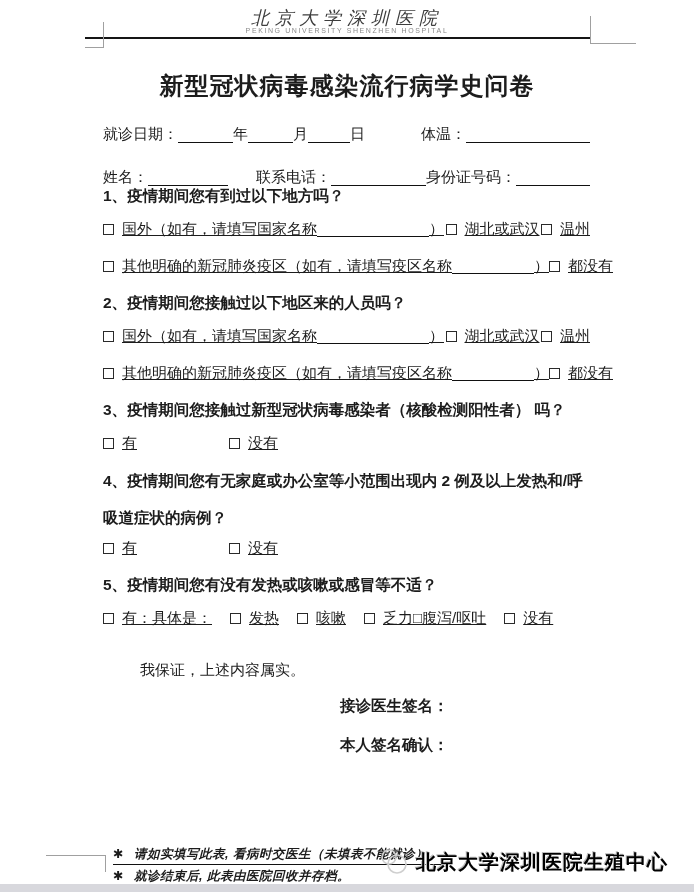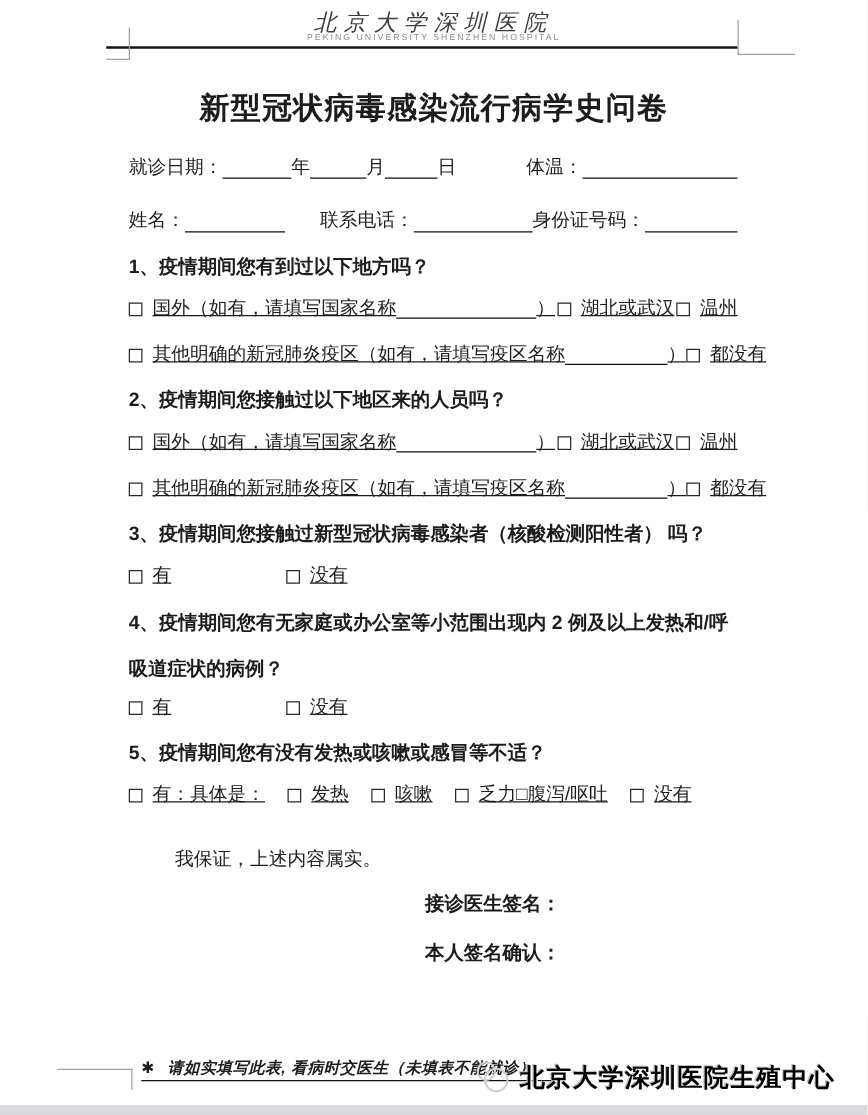--- a/index.html
+++ b/index.html
@@ -54,21 +54,21 @@
     border-bottom:1.5px solid #111;
     vertical-align:baseline;
   }
   .w55{width:55px}.w45{width:45px}.w42{width:42px}
   .w80{width:80px}.w95{width:95px}.w110{width:112px}.w82{width:82px}
   .flexline{flex:1 1 auto}
   .gap28{display:inline-block;width:28px}
   .gap56{display:inline-block;width:56px}
 
   #field-row-1 { margin-bottom:24px; }
-  #field-row-2 { margin-bottom:18px; }
+  #field-row-2 { }
 
   .q-heading { font-weight:bold; font-size:15.5px; line-height:20px; margin-bottom:13px; white-space:normal; }
   .q-heading.tall { line-height:37px; margin-top:-8px; margin-bottom:2px; }
   .opt-row { display:flex; align-items:flex-start; line-height:20px; margin-bottom:17px; white-space:nowrap;text-decoration:underline; }
   .opt-row.spread { justify-content:space-between; }
   .opt { display:inline-flex; align-items:center; }
   .cb {
     display:inline-block; width:11px; height:11px;
     border:1.5px solid #2a2a2a; margin-right:8px; flex:0 0 auto;
     background:#fff;
@@ -259,20 +259,23 @@
 
     <div id="declaration">我保证，上述内容属实。</div>
 
     <div class="sig" id="sig-doctor">接诊医生签名：</div>
     <div class="sig" id="sig-patient">本人签名确认：</div>
   </div>
 
   <div class="footnote" id="footnote-1">
     <span class="star">✱</span><span>请如实填写此表, 看病时交医生（未填表不能就诊）。</span>
   </div>
+  <div class="footnote" id="footnote-2">
+    <span class="star">✱</span><span>就诊结束后, 此表由医院回收并存档。</span>
+  </div>
 
   <div class="watermark">
     <svg width="30" height="28" viewBox="0 0 30 28">
       <circle cx="9" cy="9" r="7" fill="none" stroke="#cfcfcf" stroke-width="1.6"></circle>
       <circle cx="17" cy="16" r="9" fill="none" stroke="#cfcfcf" stroke-width="1.6"></circle>
     </svg>
     <span>北京大学深圳医院生殖中心</span>
   </div>
 
   <div class="bottom-bar"></div>

